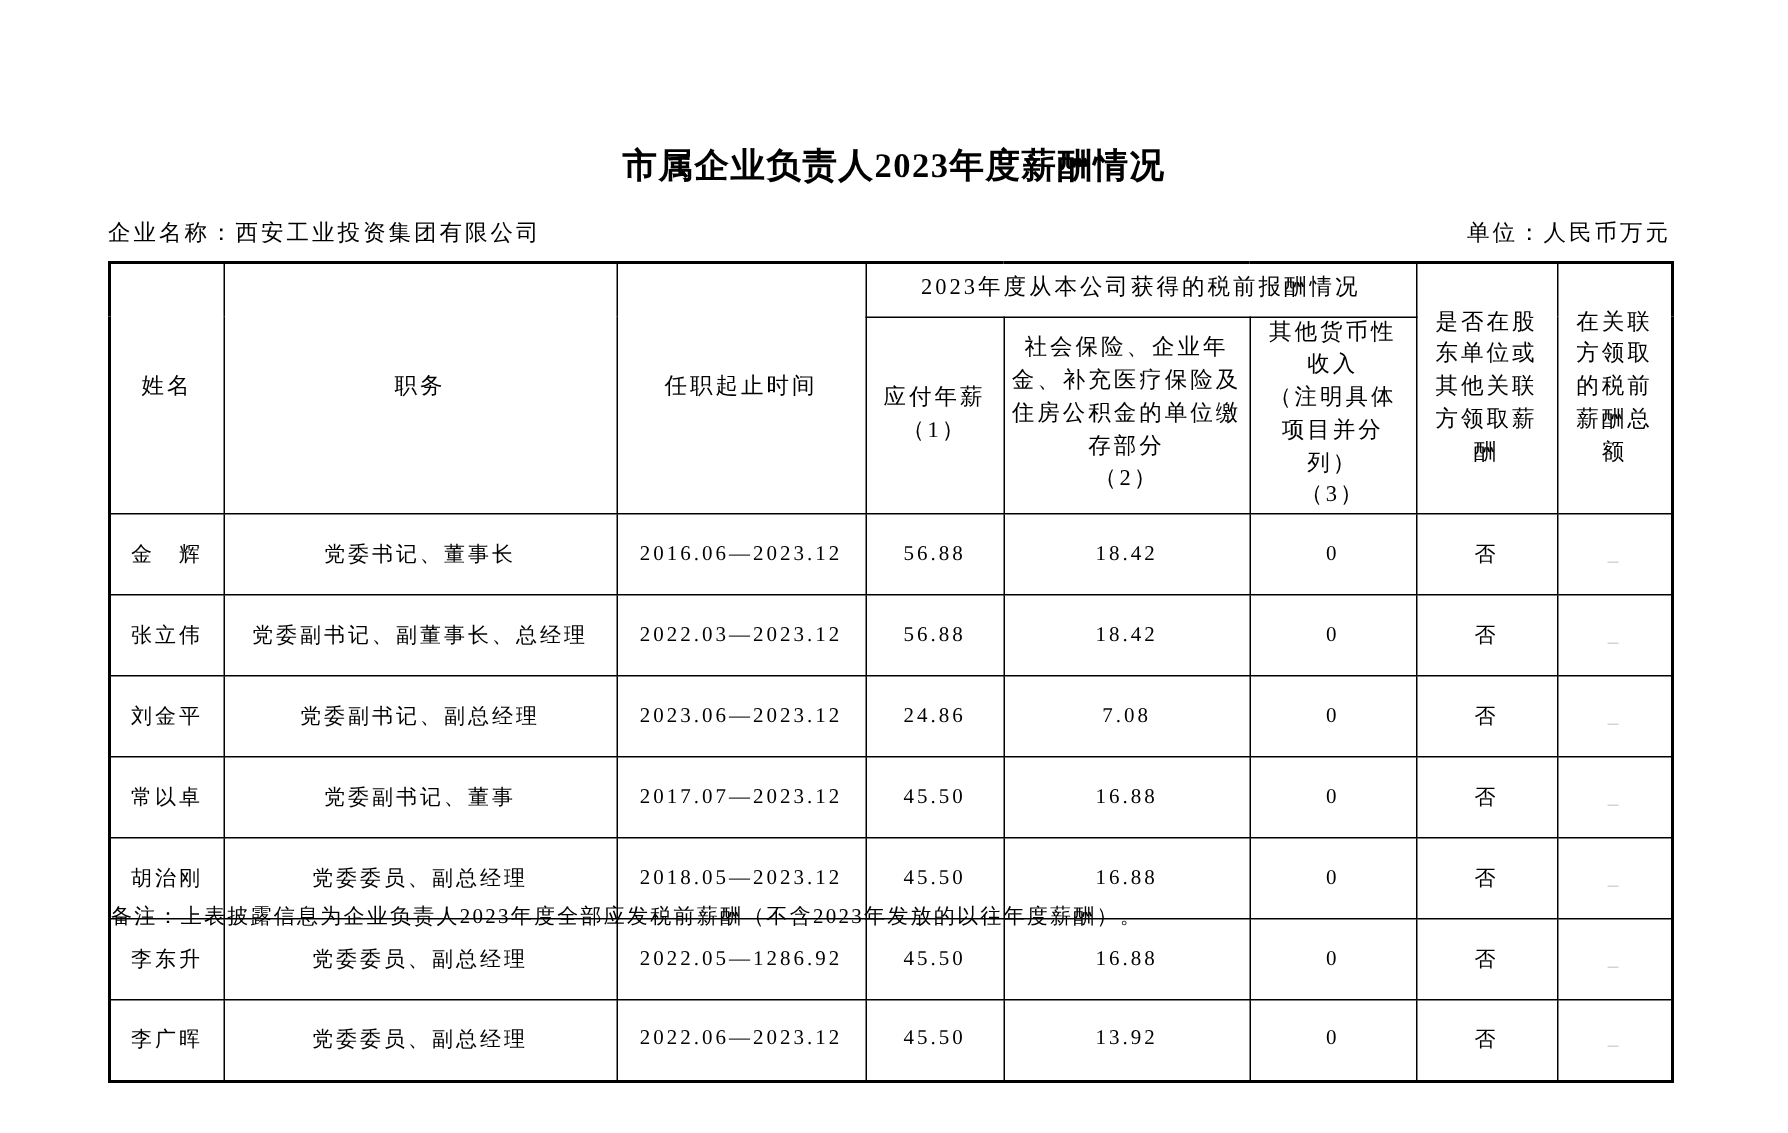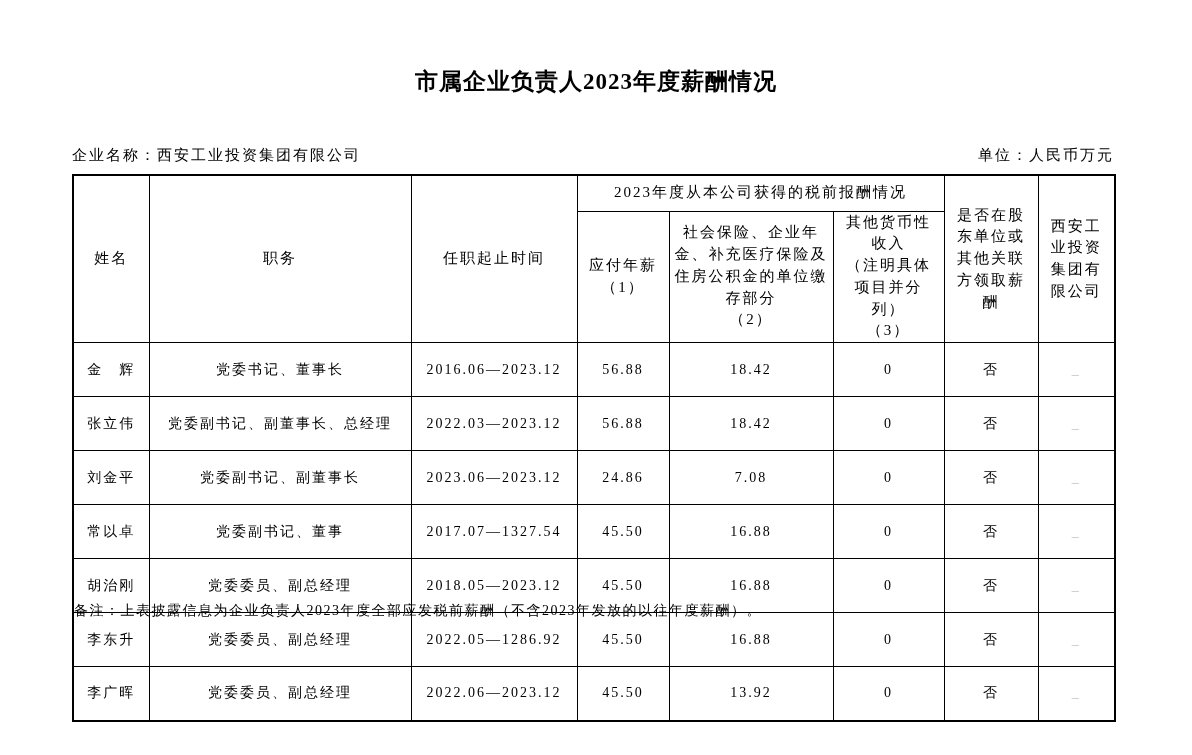--- a/index.html
+++ b/index.html
@@ -13,21 +13,21 @@
     color: #000000;
   }
   .page {
     position: relative;
     width: 1192px;
     height: 755px;
     background: #ffffff;
   }
   .doc-title {
     position: absolute;
-    top: 66px;
+    top: 95px;
     left: 0;
     width: 1192px;
     text-align: center;
     font-size: 23px;
     font-weight: bold;
     letter-spacing: 1px;
     margin: 0;
   }
   .meta-row {
     position: absolute;
@@ -111,21 +111,21 @@
       <col style="width:94px">
       <col style="width:77px">
     </colgroup>
     <thead>
       <tr class="group-row">
         <th rowspan="2">姓名</th>
         <th rowspan="2">职务</th>
         <th rowspan="2">任职起止时间</th>
         <th colspan="3">2023年度从本公司获得的税前报酬情况</th>
         <th rowspan="2">是否在股东单位或其他关联方领取薪酬</th>
-        <th rowspan="2">西安工业投资集团有限公司</th>
+        <th rowspan="2">在关联方领取的税前薪酬总额</th>
       </tr>
       <tr class="subhead-row">
         <th>应付年薪
 （1）</th>
         <th>社会保险、企业年金、补充医疗保险及住房公积金的单位缴存部分
 （2）</th>
         <th>其他货币性收入
 （注明具体项目并分列）
 （3）</th>
       </tr>
@@ -146,32 +146,32 @@
         <td>党委副书记、副董事长、总经理</td>
         <td class="date-cell">2022.03—2023.12</td>
         <td class="num-cell">56.88</td>
         <td class="num-cell">18.42</td>
         <td class="num-cell">0</td>
         <td>否</td>
         <td class="dash-cell">_</td>
       </tr>
       <tr class="data-row">
         <td>刘金平</td>
-        <td>党委副书记、副董事长</td>
+        <td>党委副书记、副总经理</td>
         <td class="date-cell">2023.06—2023.12</td>
         <td class="num-cell">24.86</td>
         <td class="num-cell">7.08</td>
         <td class="num-cell">0</td>
         <td>否</td>
         <td class="dash-cell">_</td>
       </tr>
       <tr class="data-row">
         <td>常以卓</td>
         <td>党委副书记、董事</td>
-        <td class="date-cell">2017.07—1327.54</td>
+        <td class="date-cell">2017.07—2023.12</td>
         <td class="num-cell">45.50</td>
         <td class="num-cell">16.88</td>
         <td class="num-cell">0</td>
         <td>否</td>
         <td class="dash-cell">_</td>
       </tr>
       <tr class="data-row">
         <td>胡治刚</td>
         <td>党委委员、副总经理</td>
         <td class="date-cell">2018.05—2023.12</td>

